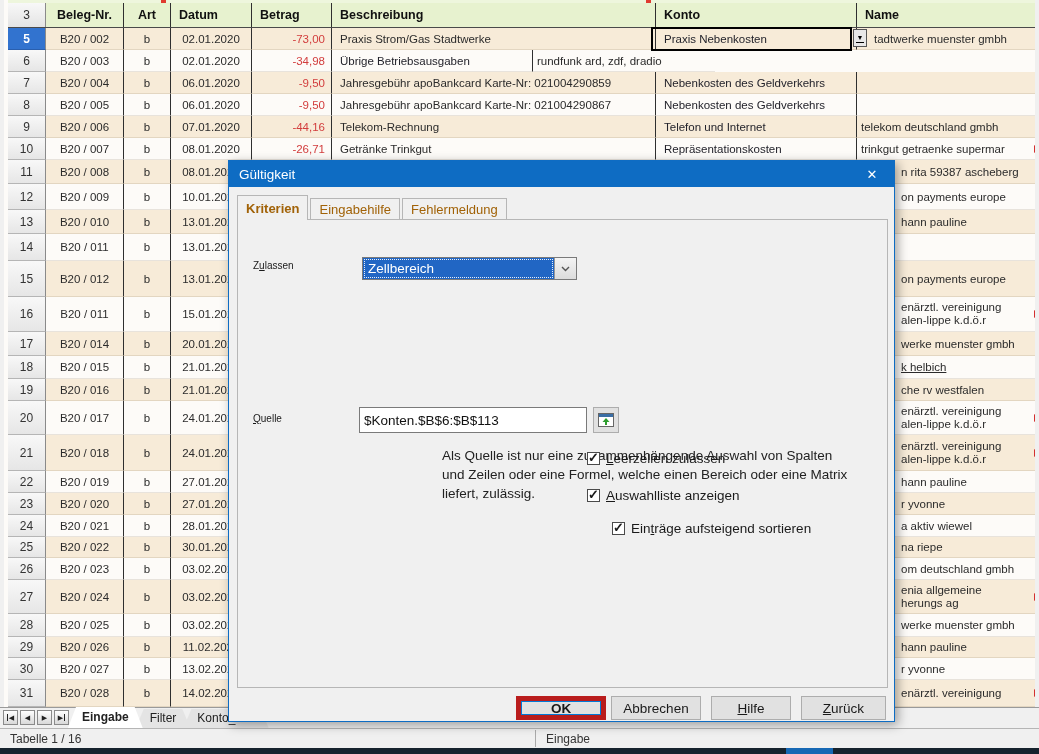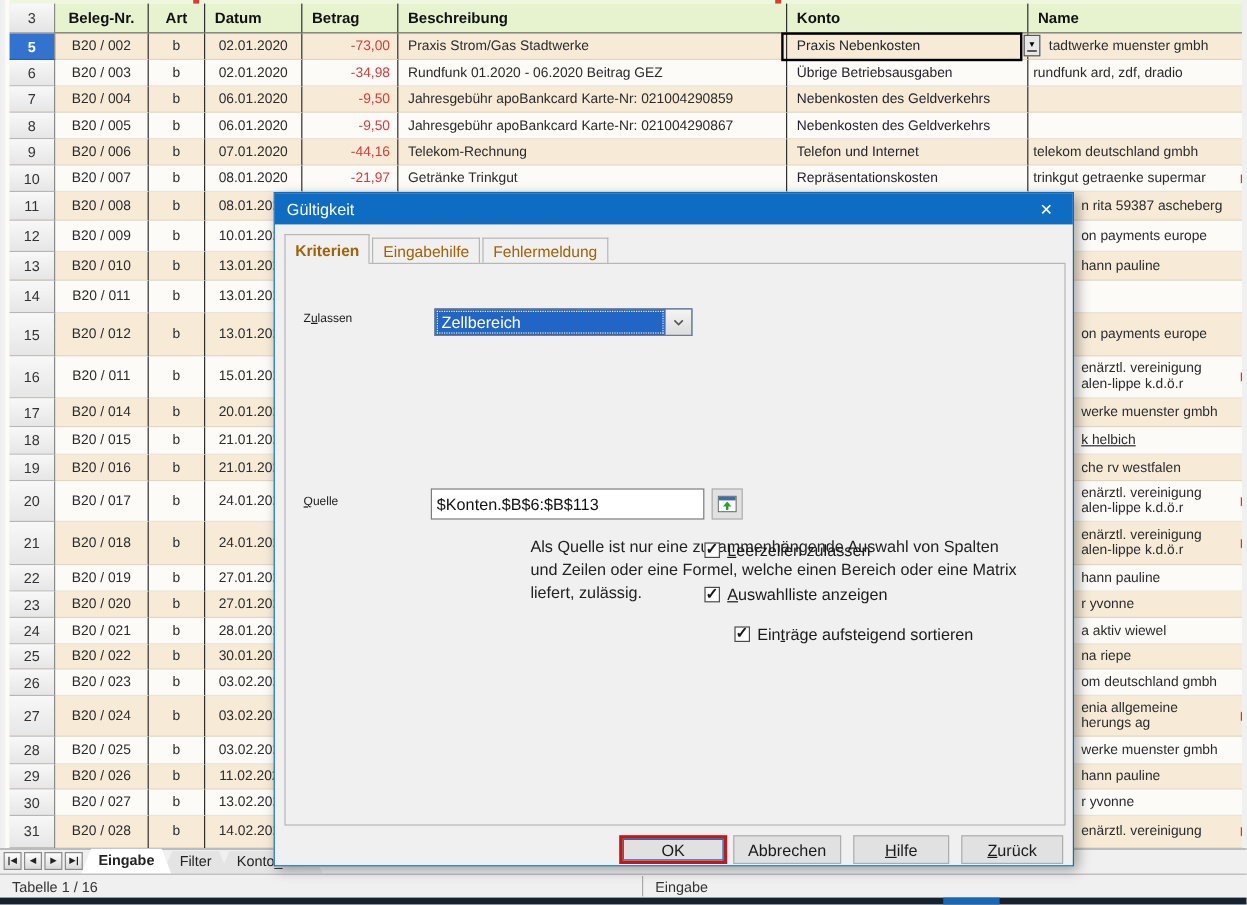--- a/index.html
+++ b/index.html
@@ -99,21 +99,21 @@
   .cblabel{font-size:13.5px;color:#1a1a1a;white-space:nowrap;}
   .src-input{position:absolute;left:130px;top:246px;width:228px;height:26px;border:1px solid #7a7a7a;
              background:#fff;box-sizing:border-box;font-size:13.5px;color:#111;
              font-family:"Liberation Sans",sans-serif;padding:0 4px;}
   .shrink-btn{position:absolute;left:364px;top:246px;width:26px;height:26px;border:1px solid #adadad;
               background:#e1e1e1;box-sizing:border-box;display:flex;align-items:center;justify-content:center;cursor:pointer;}
   .help{position:absolute;left:213px;top:285px;width:415px;font-size:13.5px;line-height:19px;color:#222;}
   .d-btn{position:absolute;top:535px;height:24px;border:1px solid #adadad;background:#e1e1e1;
          font-size:13.5px;color:#1a1a1a;display:flex;align-items:center;justify-content:center;
          box-sizing:border-box;cursor:pointer;}
-  .d-btn.default{border:3px solid #b91c1c;box-shadow:inset 0 0 0 1px #0078d7;}
+  .d-btn.default{border:5px solid #b91c1c;box-shadow:inset 0 0 0 1px #0078d7;font-weight:bold;}
   u{text-decoration:underline;}
 </style>
 </head>
 <body>
 
 <div class="screen">
 
   <div class="table-area">
     <div class="row2-sliver"></div>
     <div class="hdr-row">
@@ -136,21 +136,20 @@
           <div class="cell c-beschr">Praxis Strom/Gas Stadtwerke</div>
           <div class="cell c-konto">Praxis Nebenkosten</div>
           <div class="cell c-name arrowpad" style="border-right: none;">tadtwerke muenster gmbh</div>
         </div>
         <div class="trow" style="height: 22px;">
           <div class="cell rowhdr">6</div>
           <div class="cell c-beleg">B20 / 003</div>
           <div class="cell c-art">b</div>
           <div class="cell c-datum">02.01.2020</div>
           <div class="cell c-betrag">-34,98</div>
-          <div class="cell c-beschr">Rundfunk 01.2020 - 06.2020 Beitrag GEZ</div>
           <div class="cell c-konto">Übrige Betriebsausgaben</div>
           <div class="cell c-name" style="border-right: none;">rundfunk ard, zdf, dradio</div>
         </div>
         <div class="trow beige" style="height: 22px;">
           <div class="cell rowhdr">7</div>
           <div class="cell c-beleg">B20 / 004</div>
           <div class="cell c-art">b</div>
           <div class="cell c-datum">06.01.2020</div>
           <div class="cell c-betrag">-9,50</div>
           <div class="cell c-beschr">Jahresgebühr apoBankcard Karte-Nr: 021004290859</div>
@@ -175,21 +174,21 @@
           <div class="cell c-betrag">-44,16</div>
           <div class="cell c-beschr">Telekom-Rechnung</div>
           <div class="cell c-konto">Telefon und Internet</div>
           <div class="cell c-name" style="border-right: none; text-align: center;">telekom deutschland gmbh</div>
         </div>
         <div class="trow" style="height: 22px;">
           <div class="cell rowhdr">10</div>
           <div class="cell c-beleg">B20 / 007</div>
           <div class="cell c-art">b</div>
           <div class="cell c-datum">08.01.2020</div>
-          <div class="cell c-betrag">-21,97</div>
+          <div class="cell c-betrag">-26,71</div>
           <div class="cell c-beschr">Getränke Trinkgut</div>
           <div class="cell c-konto">Repräsentationskosten</div>
           <div class="cell c-name" style="border-right: none;">trinkgut getraenke supermar<span class="ovf-tri"></span></div>
         </div>
         <div class="trow beige" style="height: 24px;">
           <div class="cell rowhdr">11</div>
           <div class="cell c-beleg">B20 / 008</div>
           <div class="cell c-art">b</div>
           <div class="cell c-datum">08.01.2020</div>
           <div class="cell c-betrag"></div>

